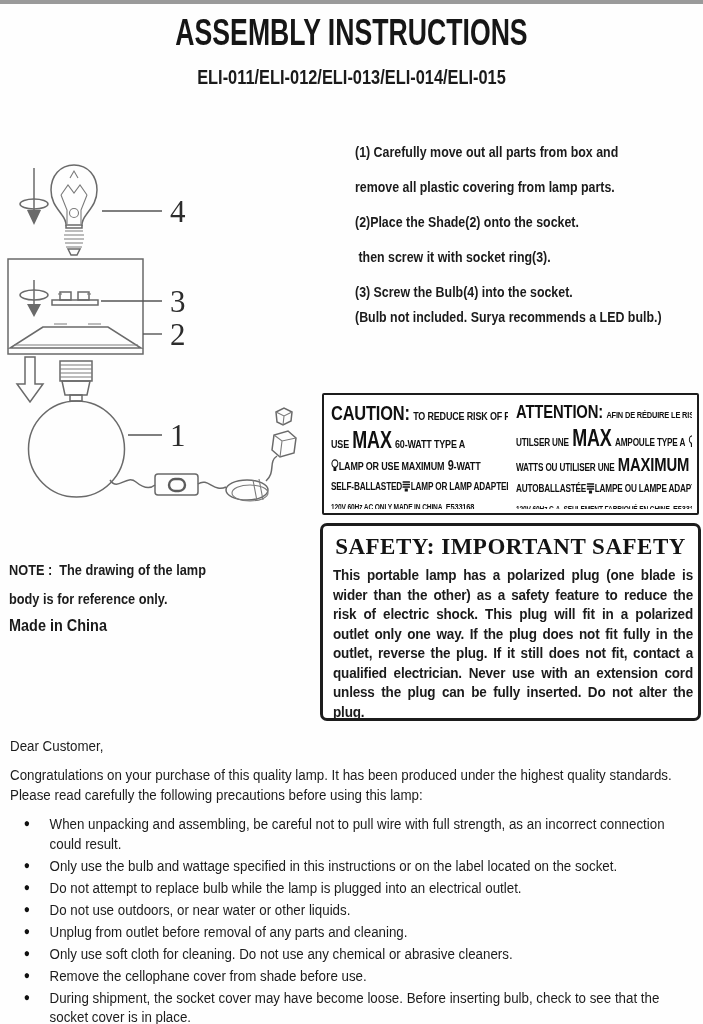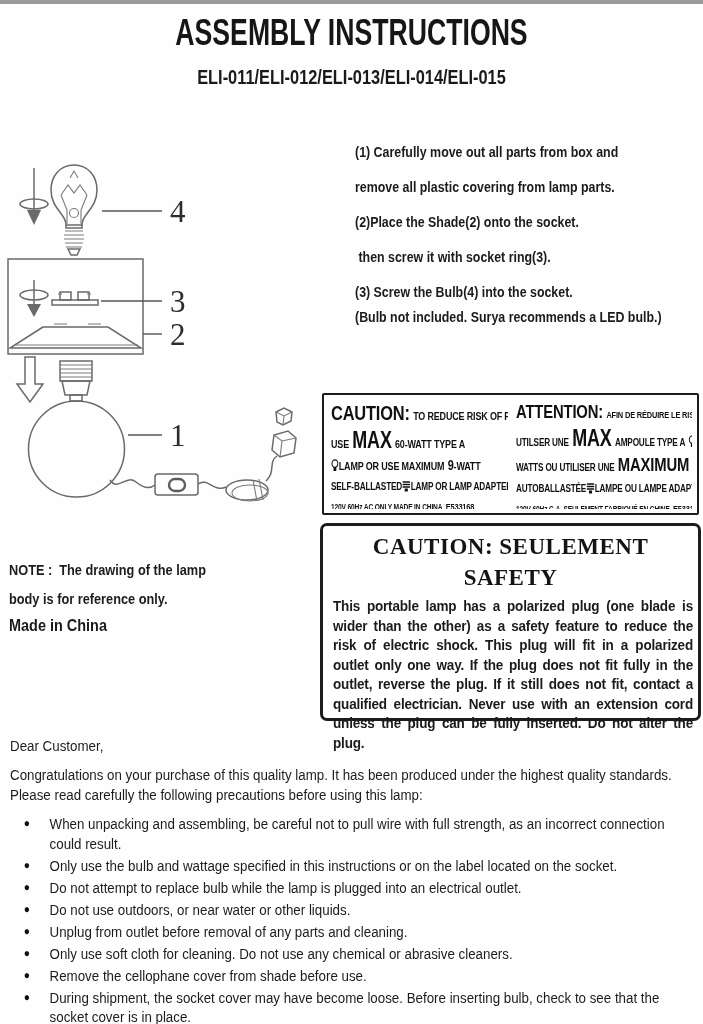--- a/index.html
+++ b/index.html
@@ -248,21 +248,21 @@
           </svg><span class="t10">LAMPE OU LAMPE ADAPTATEUR.</span>
       </div>
       <div class="cl-line lh2">
         <span class="t8">120V 60Hz C.A. SEULEMENT FABRIQUÉ EN CHINE</span>
         <span class="t9">E533168</span>
       </div>
     </div>
   </div>
 
   <div class="safety-box">
-    <div class="sb-title">CAUTION: SEULEMENT SAFETY</div>
+    <div class="sb-title">SAFETY: IMPORTANT SAFETY</div>
     <p class="sb-body">This portable lamp has a polarized plug (one blade is wider than the other) as a safety feature to reduce the risk of electric shock. This plug will fit in a polarized outlet only one way. If the plug does not fit fully in the outlet, reverse the plug. If it still does not fit, contact a qualified electrician. Never use with an extension cord unless the plug can be fully inserted. Do not alter the plug.</p>
   </div>
 
   <div class="note"><span>NOTE :  The drawing of the lamp</span><br><span>body is for reference only.</span></div>
   <div class="made-in">Made in China</div>
 
   <div class="customer">
     <p class="salutation">Dear Customer,</p>
     <p class="intro">Congratulations on your purchase of this quality lamp. It has been produced under the highest quality standards. Please read carefully the following precautions before using this lamp:</p>
     <ul class="precautions">

